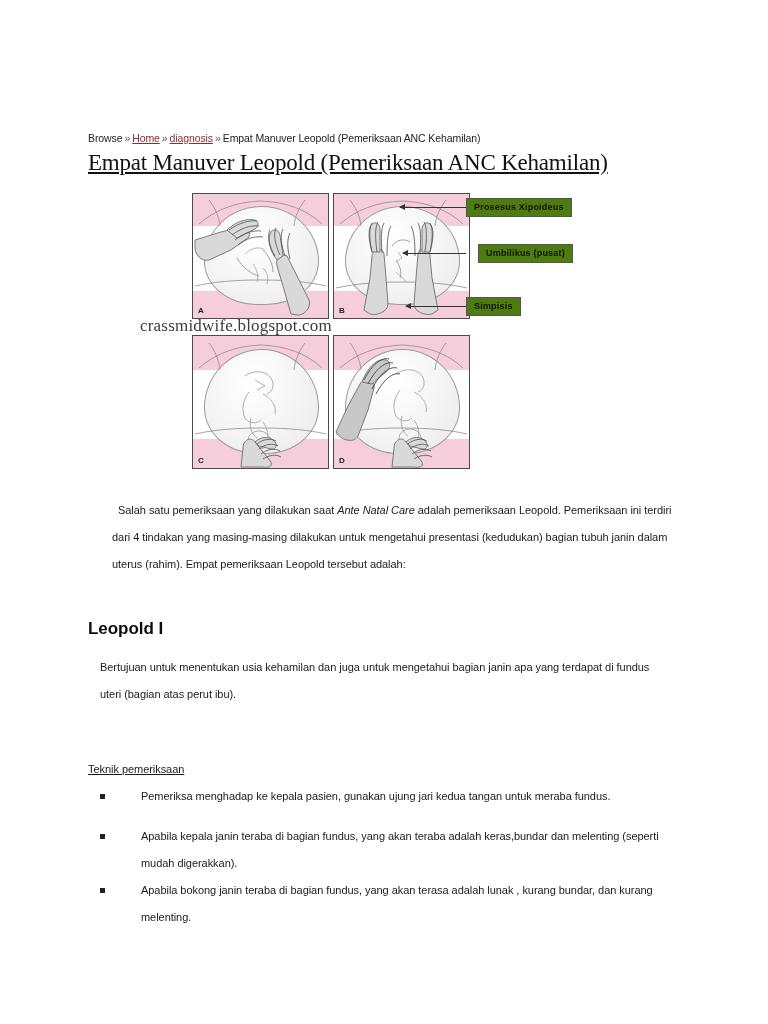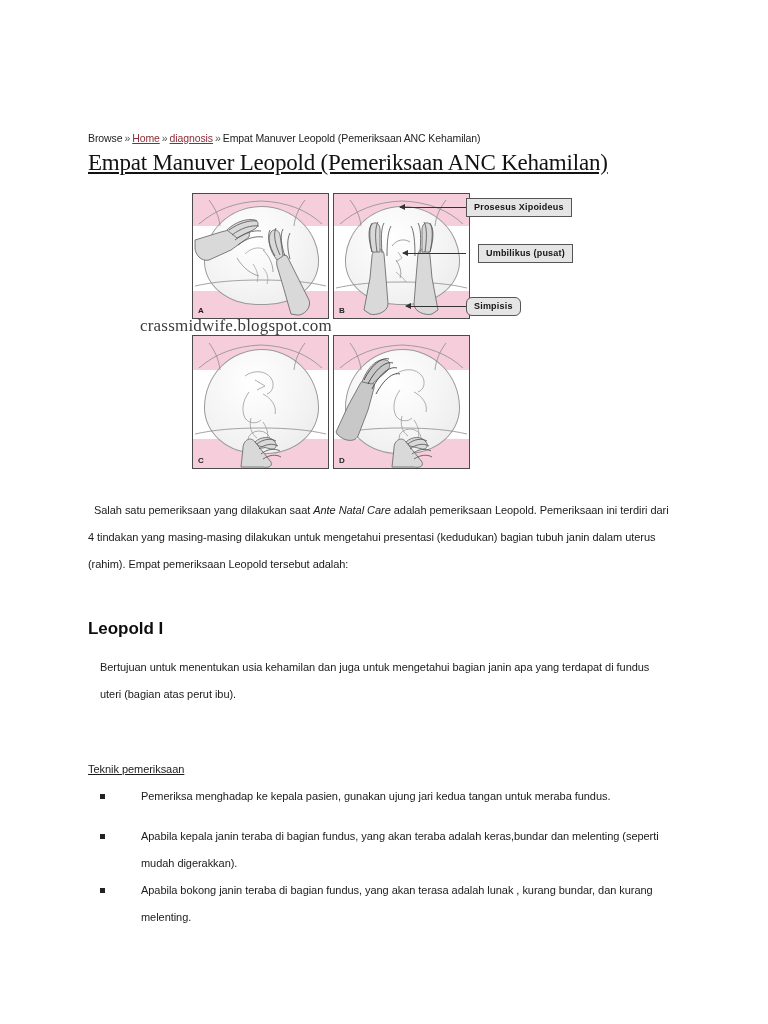--- a/index.html
+++ b/index.html
@@ -122,21 +122,21 @@
     color: #3c3c3c;
     letter-spacing: 0.2px;
     z-index: 9;
     white-space: nowrap;
   }
 
   
   .callout {
     position: absolute;
     border: 1px solid #555;
-    background: #e5e5e5;
+    background: #4d7c0f;
     font-family: "Liberation Sans", sans-serif;
     font-size: 9px;
     font-weight: 700;
     color: #141414;
     padding: 3px 7px 4px 7px;
     white-space: nowrap;
     letter-spacing: 0.2px;
     z-index: 8;
   }
   .leader {
@@ -157,21 +157,21 @@
   }
 
   
   .body-text {
     font-size: 11px;
     line-height: 27px;
     color: #1b1b1b;
     letter-spacing: -0.05px;
     text-align: left;
   }
-  .body-text.indent { text-indent: 6px; }
+  .body-text.indent { text-indent: 6px; margin-left: 24px; }
   .body-text em { font-style: italic; }
 
   .heading-bold {
     font-size: 17px;
     font-weight: 700;
     line-height: 27px;
     color: #0d0d0d;
     letter-spacing: -0.05px;
   }
 
@@ -387,21 +387,21 @@
         <div class="panel-letter">D</div>
       </div>
 
       <div class="leader" style="left:312px; top:22px; width:66px;"></div>
       <div class="callout" style="left:378px; top:13px;">Prosesus Xipoideus</div>
 
       <div class="leader" style="left:315px; top:68px; width:63px;"></div>
       <div class="callout" style="left:378px; top:59px;margin-left:12px;">Umbilikus (pusat)</div>
 
       <div class="leader" style="left:318px; top:121px; width:60px;"></div>
-      <div class="callout" style="left:378px; top:112px;border-radius:6px;">Simpisis</div>
+      <div class="callout" style="left:378px; top:112px;">Simpisis</div>
     </div>
 
     <div class="spacer-sm"></div>
     <p class="body-text indent"><span>Salah satu pemeriksaan yang dilakukan saat </span><em>Ante Natal Care</em><span> adalah pemeriksaan Leopold. Pemeriksaan ini terdiri dari 4 tindakan yang masing-masing dilakukan untuk mengetahui presentasi (kedudukan) bagian tubuh janin dalam uterus (rahim). Empat pemeriksaan Leopold tersebut adalah:</span></p>
 
     <div class="spacer-md"></div>
 
     <div class="heading-bold">Leopold I</div>
     <p class="body-text" style="margin:12px;">Bertujuan untuk menentukan usia kehamilan dan juga untuk mengetahui bagian janin apa yang terdapat di fundus uteri (bagian atas perut ibu).</p>
 

